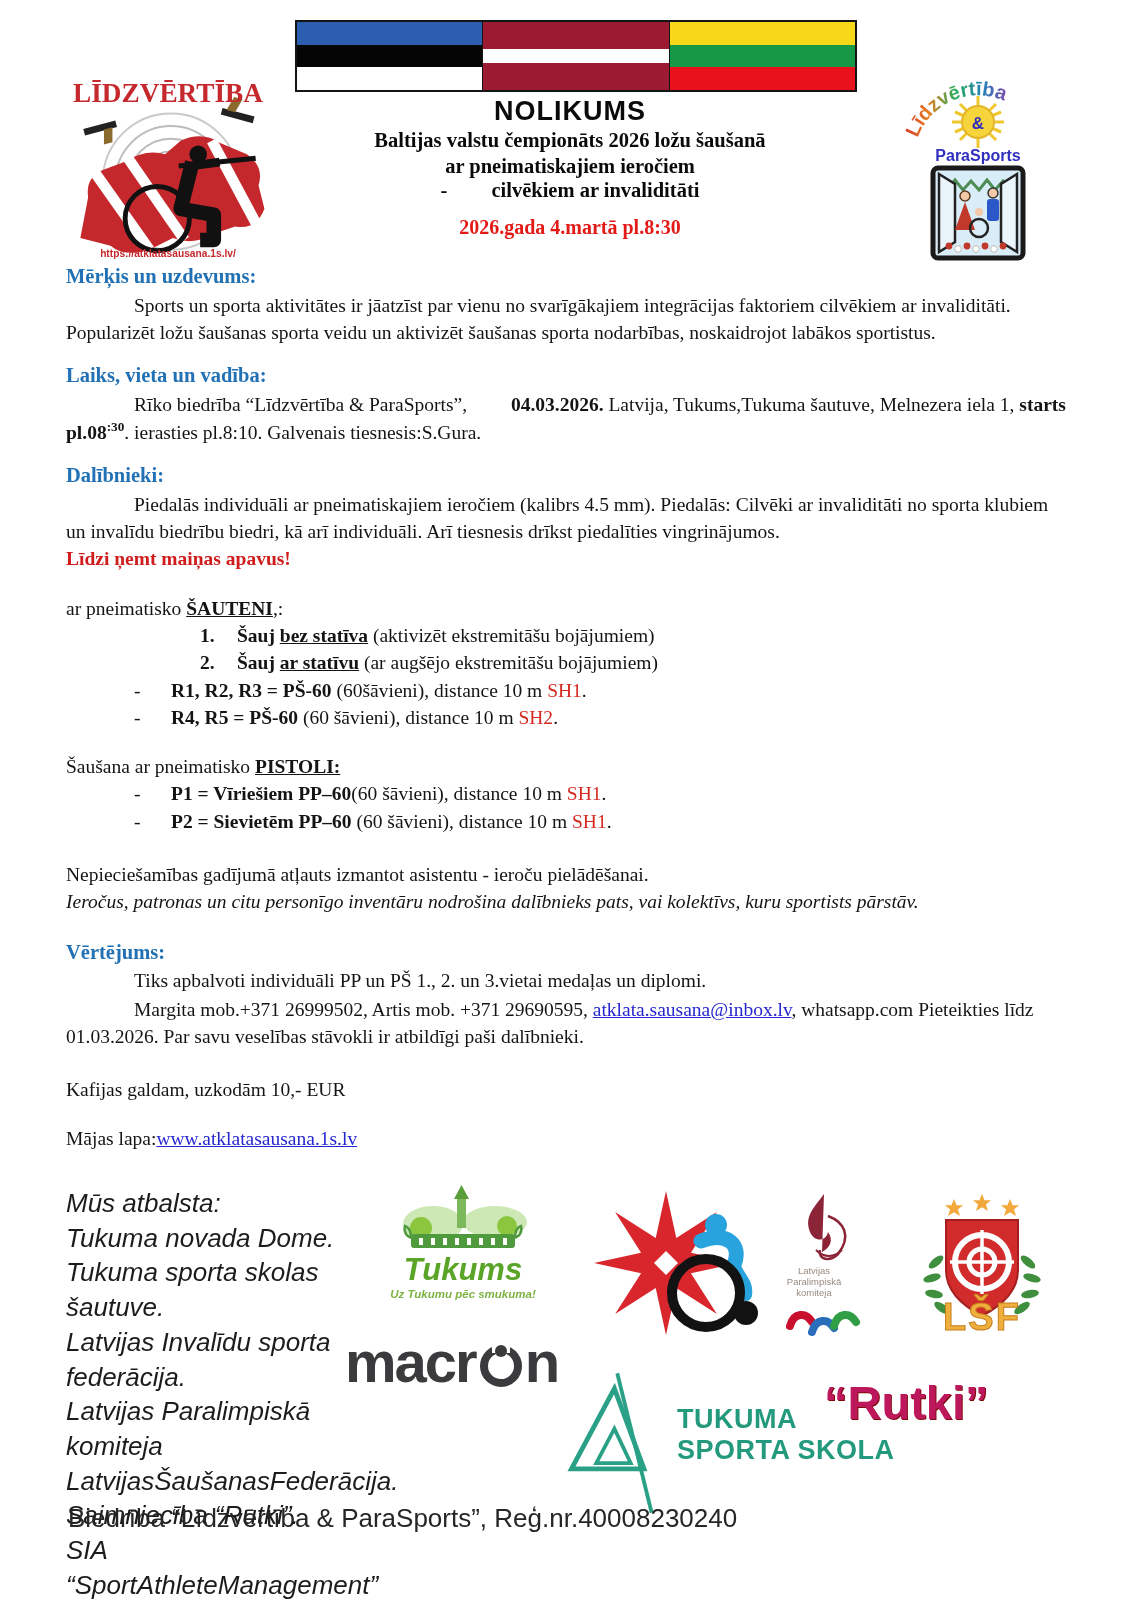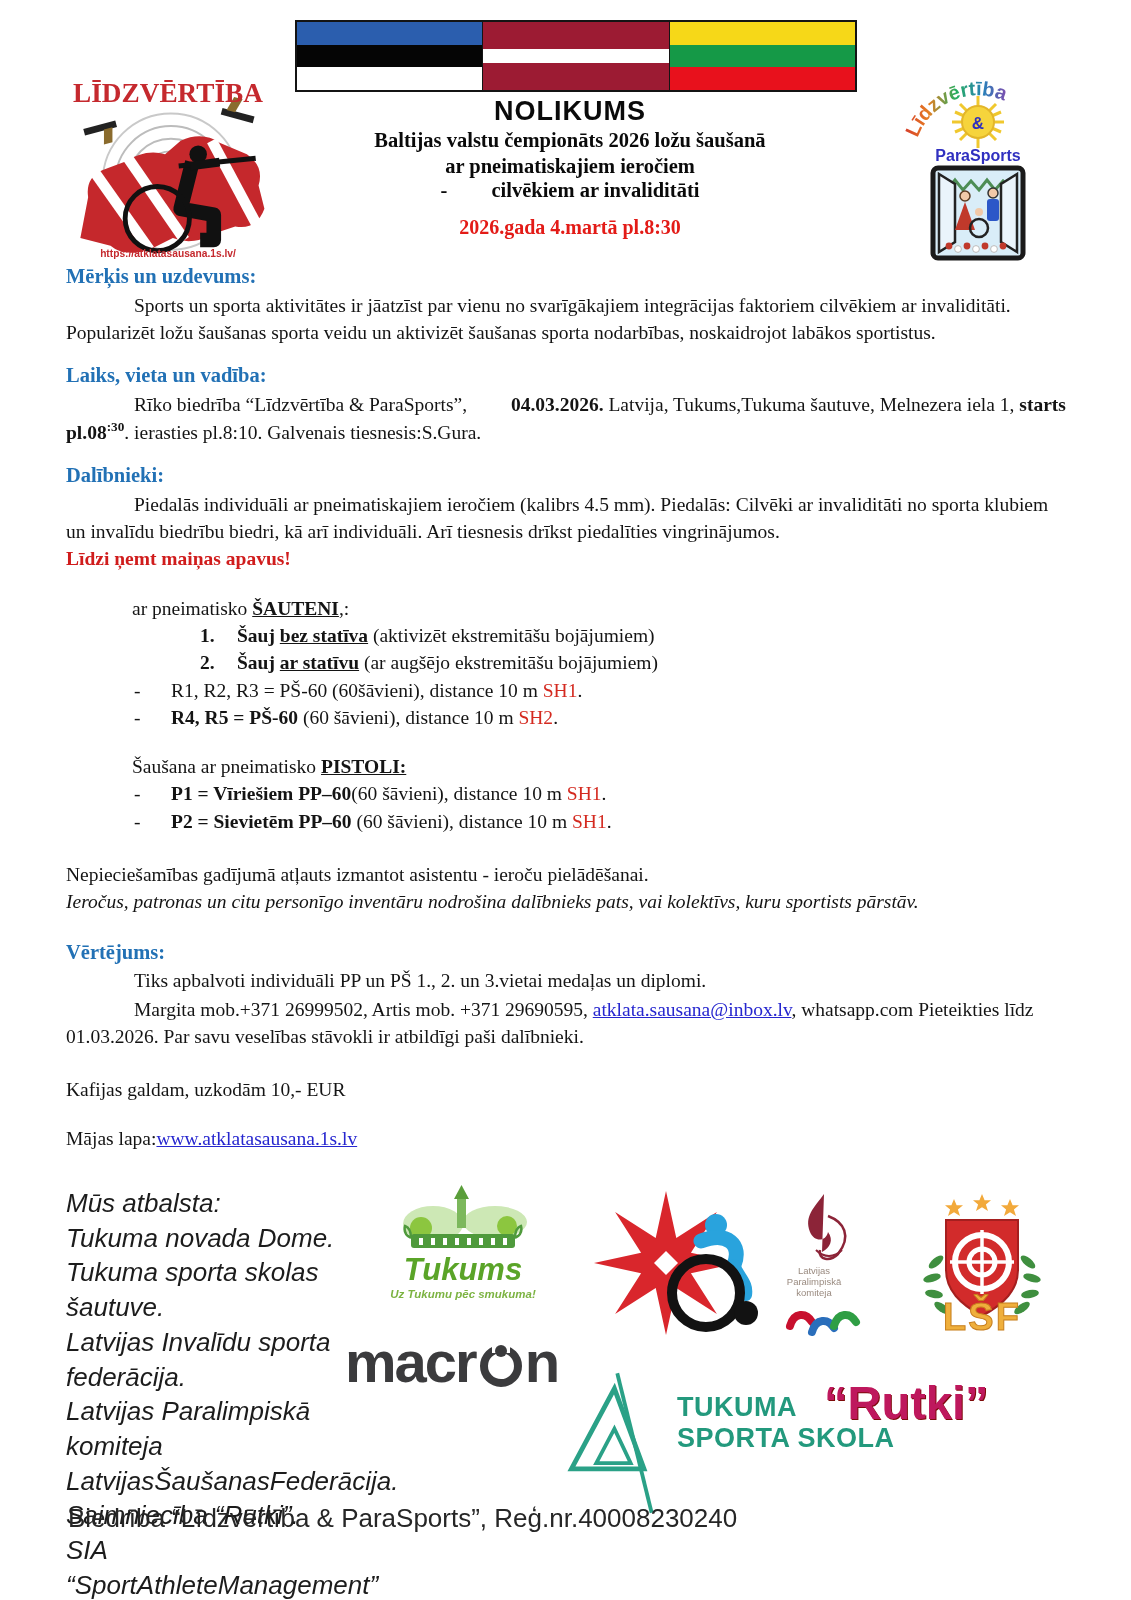--- a/index.html
+++ b/index.html
@@ -27,21 +27,21 @@
   .subtitle { font-size:20.5px; font-weight:bold; line-height:1.28; color:#0a0a0a; }
   .subtitle3 { font-size:20.5px; font-weight:bold; color:#0a0a0a; }
   .subtitle3 .dash { display:inline-block; margin-right:44px; }
   .date-line { margin-top:14px; font-size:20px; font-weight:bold; color:#e31b17; }
   
   .content { position:absolute; left:66px; top:262px; width:1004px; font-size:19.5px; line-height:1.4; }
   .sec-heading { font-weight:bold; font-size:20.5px; color:#2271b5; }
   .para { text-indent:68px; margin-top:1px; }
   .mt-s { margin-top:15px; } .mt-m { margin-top:22px; } .mt-l { margin-top:26px; }
   .alert-red { font-weight:bold; color:#d01c1c; }
-  .indent1 { margin-left:66px; }
+  .indent1 { }
   .num-item { margin-left:134px; display:flex; }
   .num-item .marker { font-weight:bold; width:37px; flex:none; }
   .dash-item { margin-left:68px; display:flex; }
   .dash-item .marker { width:37px; flex:none; }
   .italic-line { font-style:italic; }
   sup { font-size:68%; }
   a.link { color:#2626cf; text-decoration:underline; cursor:pointer; }
   
   .supporters {
     position:absolute; left:66px; top:1186px; width:330px;
@@ -53,21 +53,21 @@
   .logo-paralympic { position:absolute; left:772px; top:1188px; width:105px; height:165px; }
   .logo-lsf { position:absolute; left:922px; top:1192px; width:120px; height:145px; }
   .logo-macron {
     position:absolute; left:345px; top:1328px; height:66px;
     font-family:"Liberation Sans", sans-serif; font-weight:bold; font-size:58px;
     letter-spacing:-2px; color:#3b3b3d; display:flex; align-items:center;
   }
   .logo-macron svg { margin:6px 1px 0 2px; }
   .logo-skola { position:absolute; left:560px; top:1368px; display:flex; }
   .logo-skola .skola-text {
-    margin:24px 0 0 12px; font-family:"Liberation Sans", sans-serif; font-weight:bold;
+    margin:36px 0 0 12px; font-family:"Liberation Sans", sans-serif; font-weight:bold;
     font-size:27px; line-height:1.15; color:#23997d; letter-spacing:0.5px;
   }
   .logo-rutki {
     position:absolute; left:824px; top:1375px;
     font-family:"Liberation Sans", sans-serif; font-weight:bold; font-size:47px;
     color:#be185d; text-shadow:1px 1px 0 #7e0a0a;
   }
   .footer {
     position:absolute; left:68px; top:1503px;
     font-family:"Liberation Sans", sans-serif; font-size:26px; color:#262626;
@@ -205,21 +205,21 @@
     <div class="num-item">
       <span class="marker">1.</span>
       <span><span style="font-weight: bold;">Šauj </span><span style="font-weight: bold; text-decoration: underline;"> bez statīva</span><span> (aktivizēt ekstremitāšu bojājumiem)</span></span>
     </div>
     <div class="num-item">
       <span class="marker">2.</span>
       <span><span style="font-weight: bold;">Šauj </span><span style="font-weight: bold; text-decoration: underline;">ar statīvu</span><span> (ar augšējo ekstremitāšu bojājumiem)</span></span>
     </div>
     <div class="dash-item">
       <span class="marker">-</span>
-      <span><span style="font-weight: normal;">R1, R2, R3 =  PŠ-60</span><span> (60šāvieni), distance 10 m </span><span style="color: rgb(212, 42, 32);">SH1</span><span>.</span></span>
+      <span><span style="font-weight: bold;">R1, R2, R3 =  PŠ-60</span><span> (60šāvieni), distance 10 m </span><span style="color: rgb(212, 42, 32);">SH1</span><span>.</span></span>
     </div>
     <div class="dash-item">
       <span class="marker">-</span>
       <span><span style="font-weight: bold;">R4, R5 =  PŠ-60</span><span> (60 šāvieni), distance 10 m </span><span style="color: rgb(212, 42, 32);">SH2</span><span>.</span></span>
     </div>
 
     <div class="indent1 mt-m"><span>Šaušana ar pneimatisko </span><span style="font-weight: bold; text-decoration: underline;">PISTOLI:</span></div>
     <div class="dash-item">
       <span class="marker">-</span>
       <span><span style="font-weight: bold;">P1 =  Vīriešiem PP–60</span><span>(60 šāvieni), distance 10 m </span><span style="color: rgb(212, 42, 32);">SH1</span><span>.</span></span>

